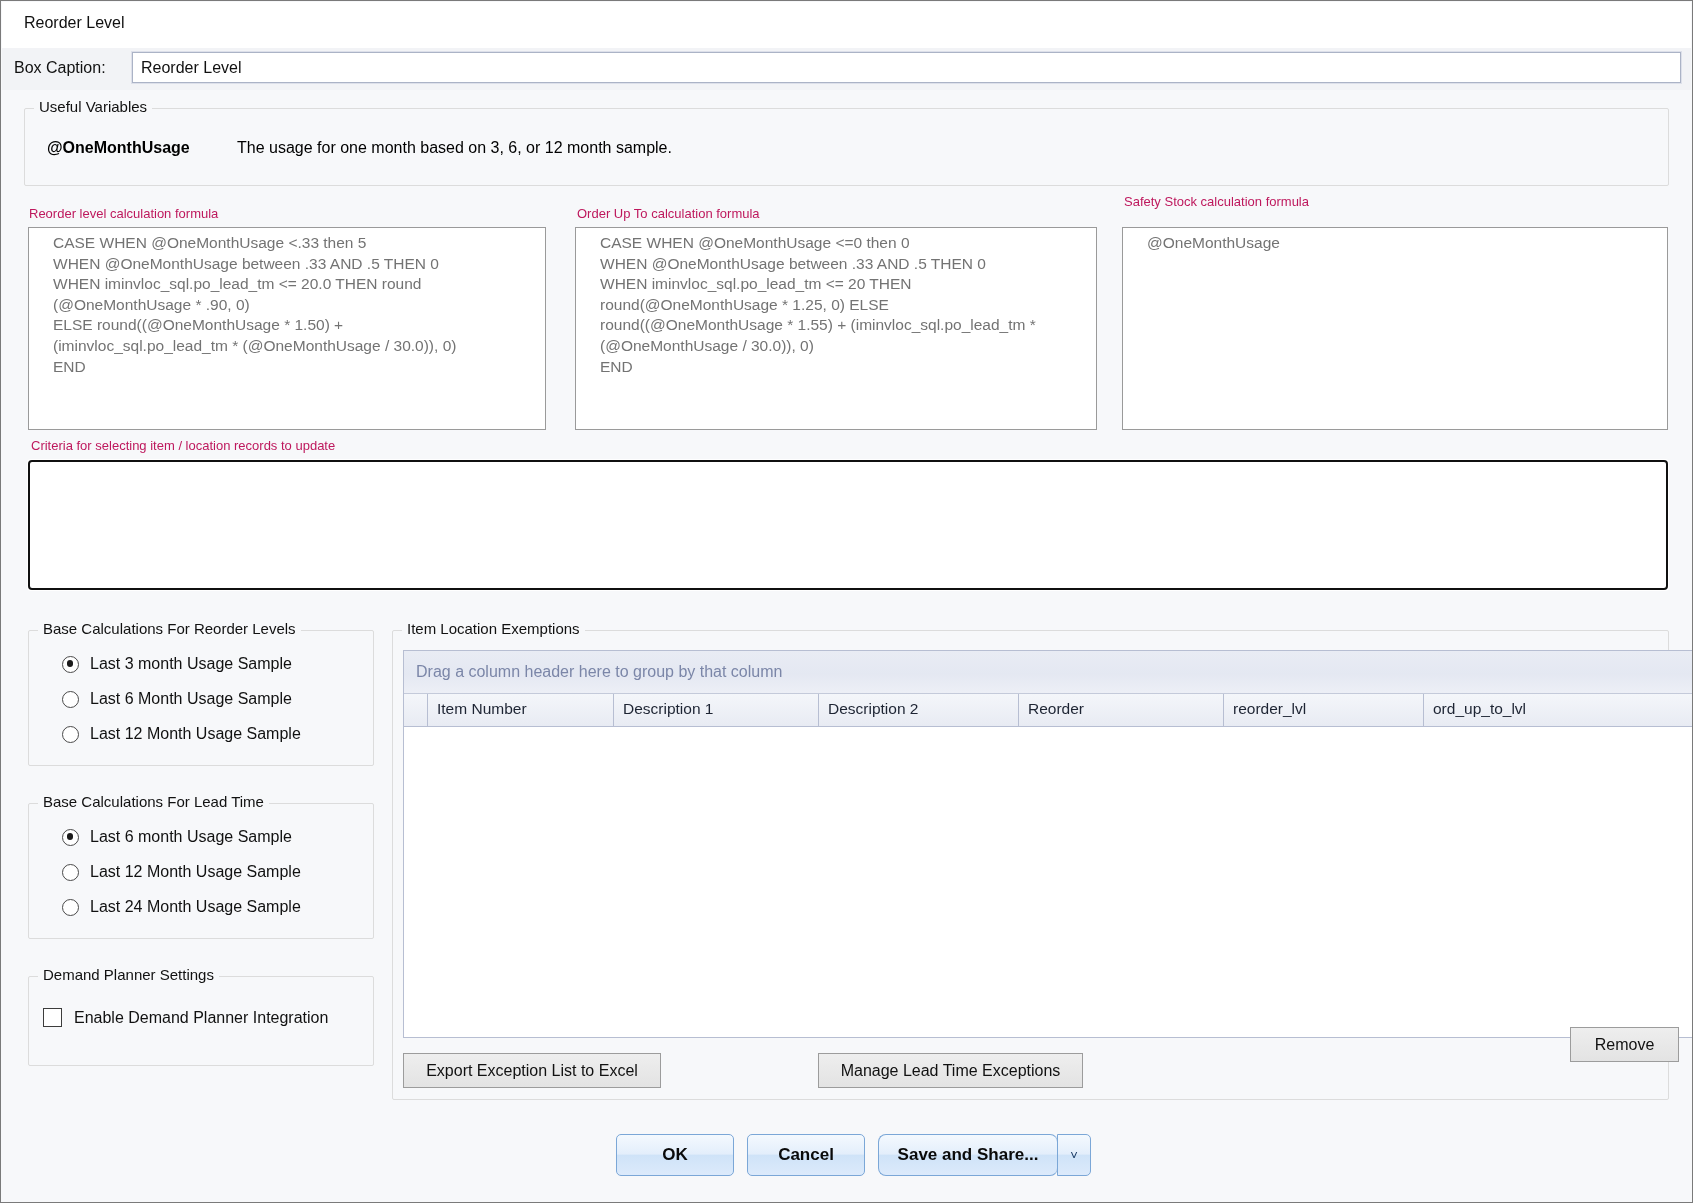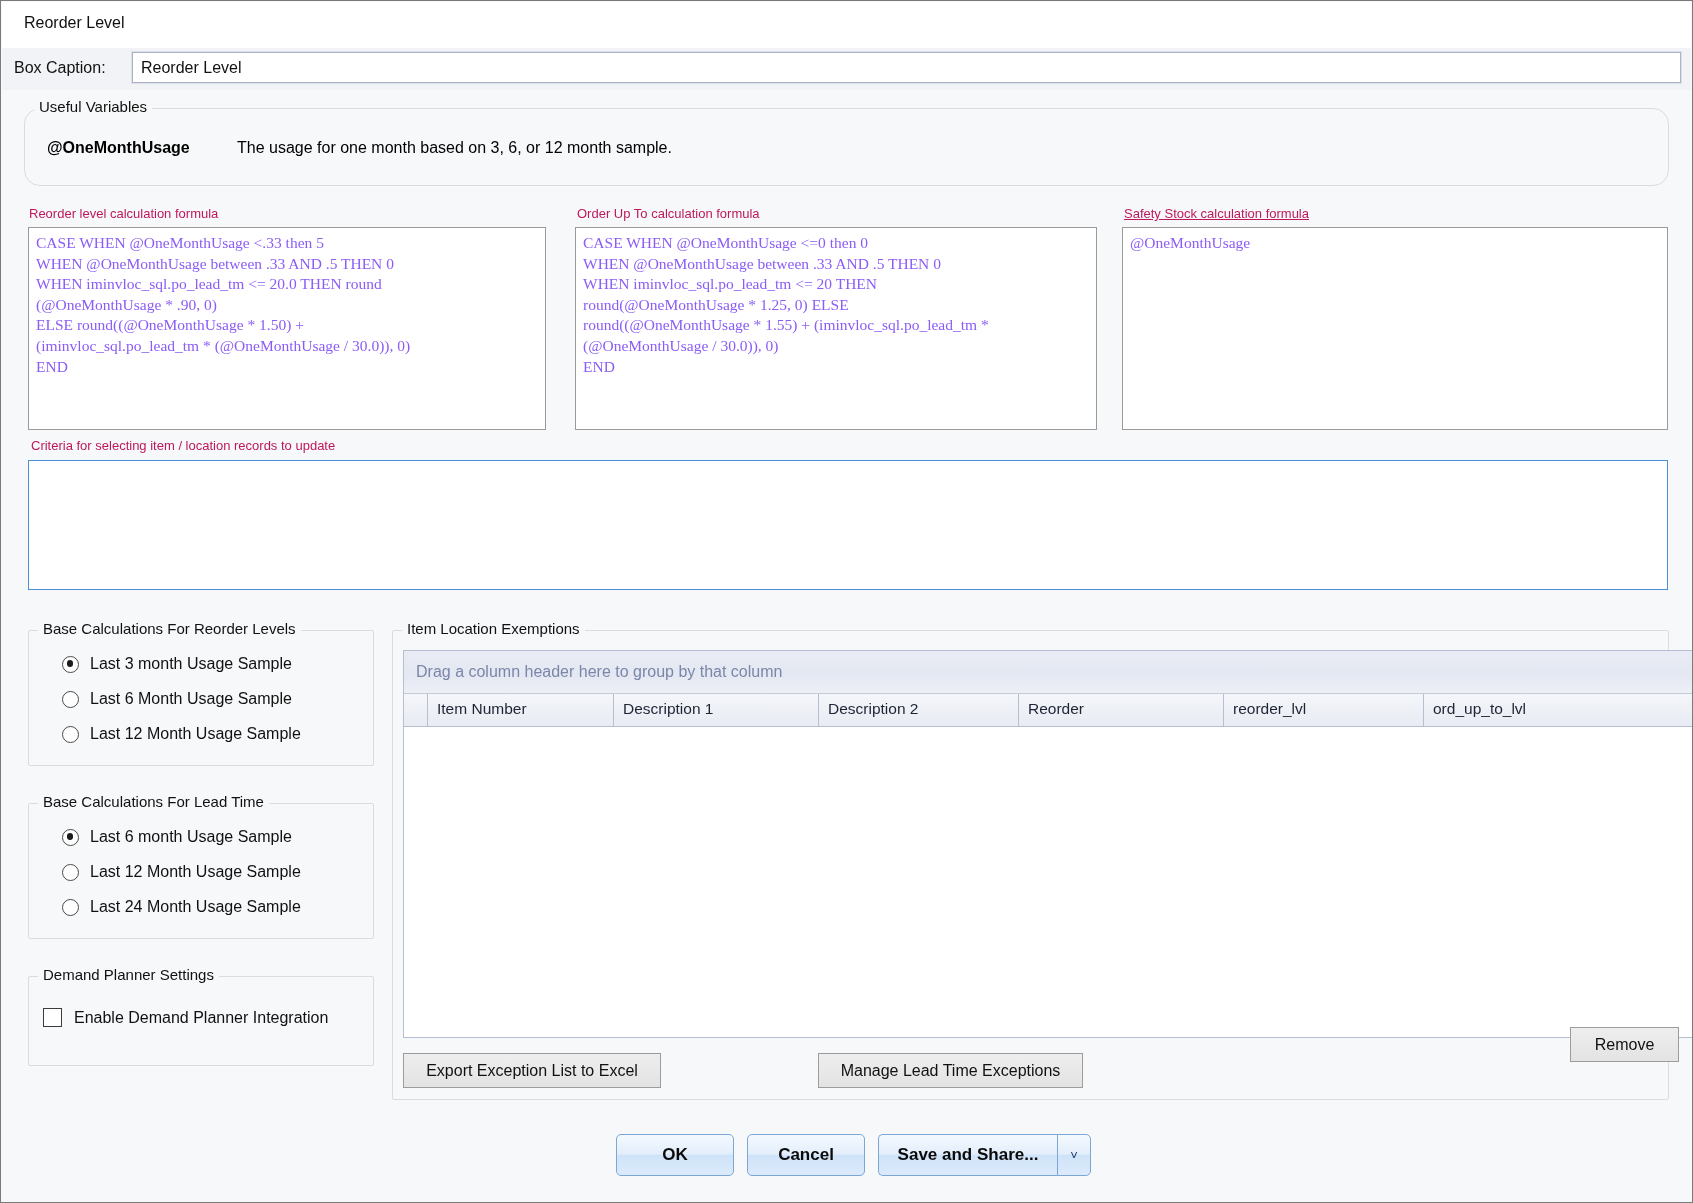--- a/index.html
+++ b/index.html
@@ -97,21 +97,21 @@
     top: -11px;
     left: 9px;
     background: #f7f8fa;
     padding: 0 5px;
     font-size: 15px;
     color: #111111;
     white-space: nowrap;
   }
 
   
-  #grp-useful { left: 22px; top: 18px; width: 1645px; height: 78px; border-radius: 16px; }
+  #grp-useful { left: 22px; top: 18px; width: 1645px; height: 78px; }
   .var-name {
     position: absolute;
     left: 22px;
     top: 30px;
     font-weight: bold;
     font-size: 16px;
     white-space: nowrap;
   }
   .var-desc {
     position: absolute;
@@ -126,37 +126,37 @@
     position: absolute;
     font-size: 13px;
     color: #be185d;
     white-space: nowrap;
   }
   .formula-box {
     position: absolute;
     box-sizing: border-box;
     background: #ffffff;
     border: 1px solid #9a9a9a;
-    font-family: Liberation Serif, serif;
+    font-family: Liberation Sans, sans-serif;
     font-size: 15.5px;
     line-height: 20.6px;
-    color: #8b5cf6;
-    padding: 5px 7px;
+    color: #737373;
+    padding: 5px 24px;
     white-space: pre;
     overflow: hidden;
     resize: none;
   }
 
   #lbl-reorder-formula { left: 27px;  top: 116px; }
   #box-reorder-formula { left: 26px;  top: 137px; width: 518px; height: 203px; }
 
   #lbl-orderupto-formula { left: 575px; top: 116px; }
   #box-orderupto-formula { left: 573px; top: 137px; width: 522px; height: 203px; }
 
-  #lbl-safety-formula  { left: 1122px; top: 116px; text-decoration: underline; }
+  #lbl-safety-formula  { left: 1122px; top: 104px; }
   #box-safety-formula  { left: 1120px; top: 137px; width: 546px; height: 203px; }
 
   
   #lbl-criteria { left: 29px; top: 348px; }
   #box-criteria {
     position: absolute;
     left: 26px; top: 370px;
     width: 1640px; height: 130px;
     box-sizing: border-box;
     background: #ffffff;
@@ -303,21 +303,21 @@
     font-size: 17px;
     font-weight: bold;
     color: #0a0a0a;
     cursor: default;
     text-align: center;
   }
   #btn-ok     { left: 614px;  top: 22px; width: 118px; height: 42px; }
   #btn-cancel { left: 745px;  top: 22px; width: 118px; height: 42px; }
   #btn-save   { left: 876px;  top: 22px; width: 180px; height: 42px;
                 border-top-right-radius: 0; border-bottom-right-radius: 0;
-                border-right: 1px solid #9fbfe2; }
+                border-right: 1px solid #9fbfe2; border-radius: 8px; }
   #btn-save-split {
     left: 1055px; top: 22px; width: 34px; height: 42px;
     border-top-left-radius: 0; border-bottom-left-radius: 0;
     font-size: 13px; font-weight: normal;
     display: flex; align-items: center; justify-content: center;
   }
   .chevron { display: inline-block; color: #1b3c66; font-size: 13px; line-height: 1; }
 
   
   .btn-center {

